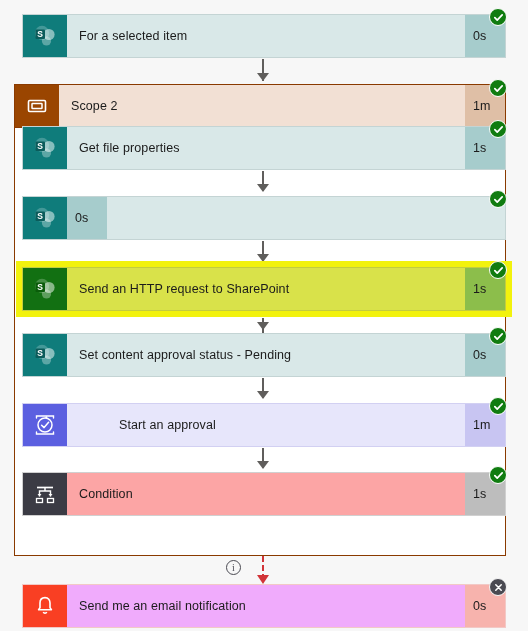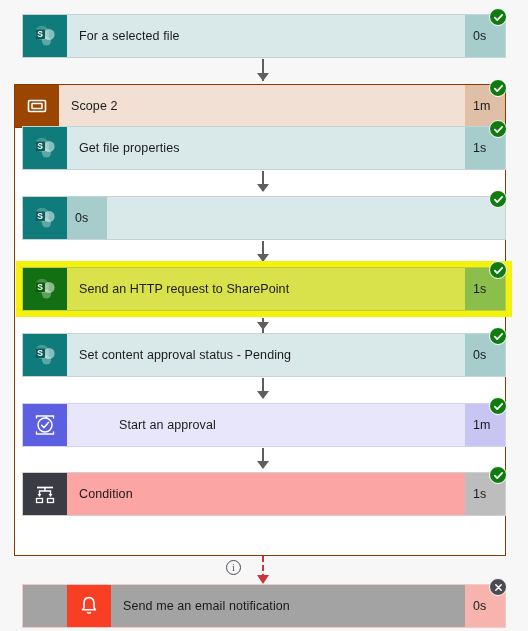--- a/index.html
+++ b/index.html
@@ -64,21 +64,21 @@
   .scope-header .icon-box { background: #9a4500; }
 
   .approval-card  { background: #e7e6fb; border-color: #d2d0f2; gap: 40px; }
   .approval-card .duration { background: #c8c5f2; }
   .approval-card .icon-box { background: #5b5fe0; }
 
   .condition-card { background: #fca5a5; border-color: #d0d0d0; }
   .condition-card .duration { background: #bdbdbd; }
   .condition-card .icon-box { background: #3b3b44; }
 
-  .failed-card    { background: #a3a3a3; border-color: #f2c9c6; padding-left: 44px; }
+  .failed-card    { background: #f0abfc; border-color: #f2c9c6; }
   .failed-card .duration { background: #f7b3ad; }
   .failed-card .icon-box { background: #f93f23; }
 
   
   .selected-wrap {
     position: absolute;
     background: #f2f20d;
     padding: 6px;
   }
   .selected-wrap .card {
@@ -158,21 +158,21 @@
   <div class="card sp-card" style="left:22px; top:14px; width:484px;">
     <div class="icon-box">
       <svg width="26" height="26" viewBox="0 0 26 26">
         <circle cx="10" cy="10" r="7.2" fill="#fff" opacity="0.22"></circle>
         <circle cx="17" cy="11.5" r="5.6" fill="#fff" opacity="0.5"></circle>
         <circle cx="14.5" cy="18" r="4.6" fill="#fff" opacity="0.32"></circle>
         <rect x="3.5" y="6.5" width="9.5" height="9.5" rx="1" fill="#0b5c5b"></rect>
         <text x="8.2" y="13.8" font-size="8.5" font-family="Liberation Sans, sans-serif" font-weight="bold" fill="#ffffff" text-anchor="middle">S</text>
       </svg>
     </div>
-    <div class="title">For a selected file</div>
+    <div class="title">For a selected item</div>
     <div class="duration">0s</div>
   </div>
   <div class="badge badge-success" style="left:489px; top:8px;">
     <svg width="11" height="11" viewBox="0 0 12 12">
       <path d="M2 6.2 L4.6 8.8 L10 3.2" stroke="#ffffff" stroke-width="1.9" fill="none" stroke-linecap="round" stroke-linejoin="round"></path>
     </svg>
   </div>
 
   <div class="connector" style="left:262px; top:59px; height:22px;"></div>
   <div class="arrowhead" style="left:257px; top:73px;"></div>

